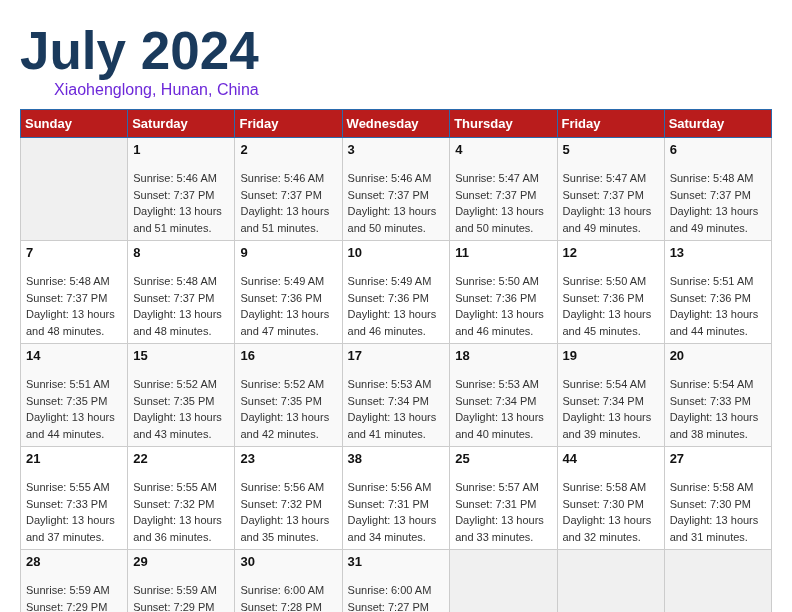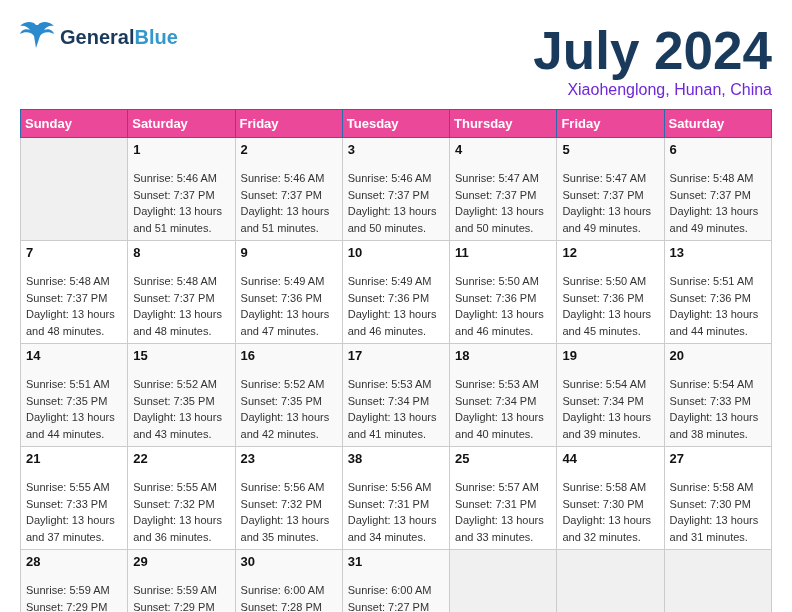--- a/index.html
+++ b/index.html
@@ -32,21 +32,21 @@
     .location-title {
       font-size: 16px;
       color: #6d28d9;
     }
     table {
       width: 100%;
       border-collapse: collapse;
       font-size: 11px;
     }
     thead tr th {
-      background-color: #ec4899;
+      background-color: #b91c1c;
       color: #fff;
       padding: 6px 4px;
       text-align: left;
       font-size: 13px;
       border: 1px solid #2a6aad;
     }
     tbody tr td {
       border: 1px solid #ccc;
       vertical-align: top;
       padding: 4px 5px;
@@ -70,45 +70,33 @@
       margin-top: 13px;
     }
     .empty-cell {
       background: #f0f0f0 !important;
     }
   </style>
 </head>
 <body>
 
 <div class="header">
-  <div class="logo-wrapper">
-    <div>
-      <svg width="36" height="30" viewBox="0 0 36 30">
-        <path d="M18 5 C22 0, 30 2, 34 6 C30 5, 26 7, 24 10 C28 8, 33 10, 34 14 C29 11, 22 12, 20 16 L16 28 L14 16 C12 12, 5 11, 0 14 C1 10, 6 8, 10 10 C8 7, 4 5, 0 6 C4 2, 12 0, 16 5 Z" fill="#2a8acd"></path>
-      </svg>
-    </div>
-    <div>
-      <div style="font-size:20px;font-weight:bold;color:#1a3a5c;line-height:1.1;">
-        <span style="color:#1a3a5c;">General</span><span style="color:#3399cc;">Blue</span>
-      </div>
-    </div>
-  </div>
   <div class="title-block">
     <div class="month-title">July 2024</div>
     <div class="location-title">Xiaohenglong, Hunan, China</div>
   </div>
 </div>
 
 <table>
   <thead>
     <tr>
     <th>Sunday</th>
         <th>Saturday</th>
         <th>Friday</th>
-        <th>Tuesday</th>
+        <th>Wednesday</th>
         <th>Thursday</th>
         <th>Friday</th>
         <th>Saturday</th>
       </tr>
   </thead>
   <tbody id="calendar-body">
   <tr>
         <td class="empty-cell"></td>
         <td>
           <span class="day-num">1</span>

